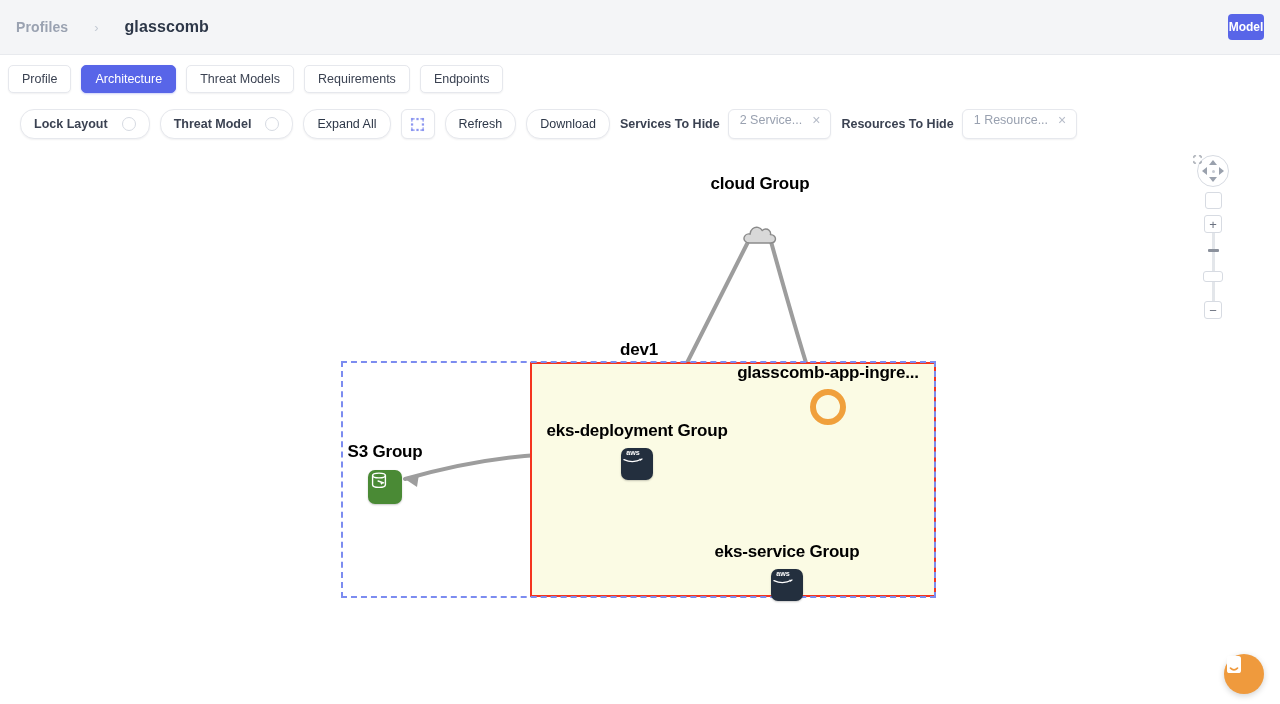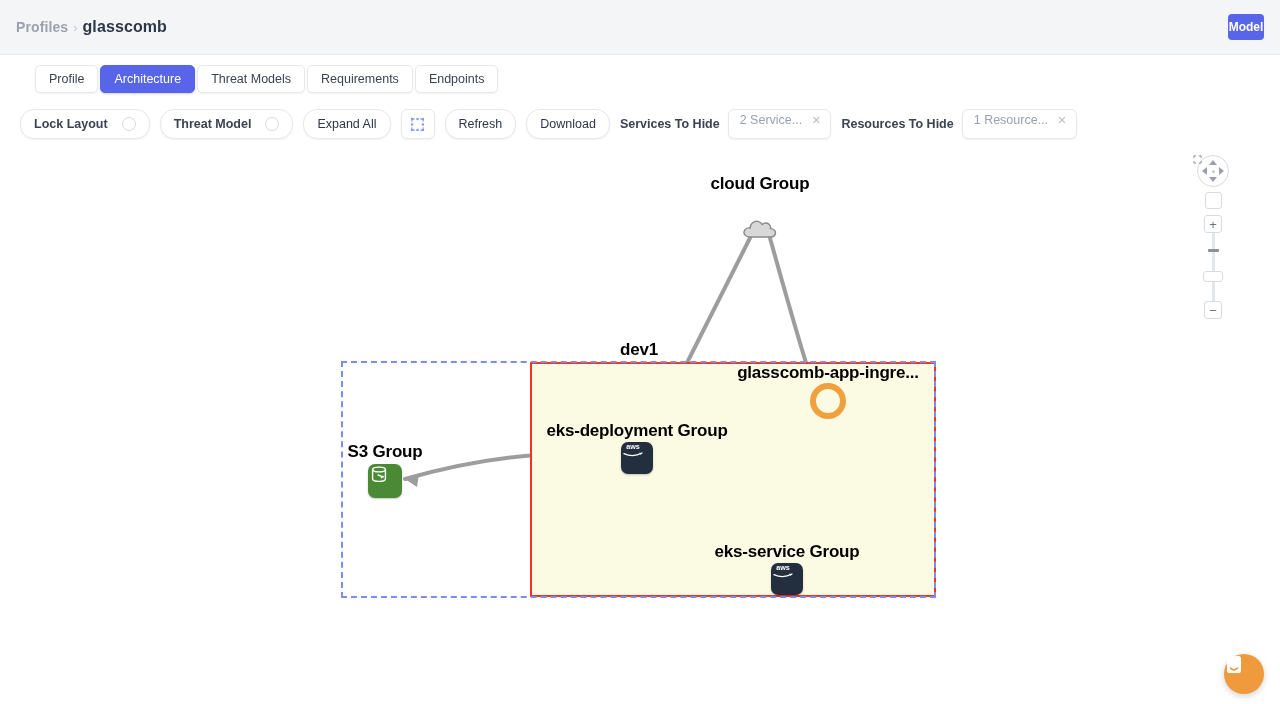--- a/index.html
+++ b/index.html
@@ -13,43 +13,43 @@
   }
 
   
   .topbar {
     position: absolute; left: 0; top: 0;
     width: 1280px; height: 55px;
     background: #f4f5f7;
     border-bottom: 1px solid #e8eaee;
     display: flex; align-items: center;
   }
-  .crumbs { display: flex; align-items: center; padding-left: 16px; gap: 5px; }
+  .crumbs { display: flex; align-items: center; padding-left: 16px; gap: 26px; }
   .crumb-link {
     font-size: 14px; font-weight: 700; color: #9aa2b1;
     letter-spacing: .1px; cursor: pointer;
   }
   .crumb-sep { font-size: 13px; color: #c3c9d4; line-height: 1; }
   .crumb-current { font-size: 16px; font-weight: 700; color: #2d3748; letter-spacing: .1px; }
   .edit-btn {
     position: absolute; right: 16px; top: 14px;
     width: 36px; height: 26px;
     background: #5865e8; color: #fff;
     border: none; border-radius: 4px;
     font-size: 12px; font-weight: 700;
     font-family: "Liberation Sans", sans-serif;
     cursor: pointer; line-height: 26px; text-align: center; padding: 0;
   }
 
   
   .tabrow {
     position: absolute; left: 0; top: 55px;
     width: 1264px; height: 47px;
-    display: flex; align-items: center; gap: 2px;
-    padding-left: 35px;
+    display: flex; align-items: center; gap: 10px;
+    padding-left: 8px;
     background: #fff;
   }
   .tab {
     height: 28px; padding: 0 13px;
     display: flex; align-items: center;
     font-size: 12.5px; color: #3b4252;
     background: #fff;
     border: 1px solid #e6e8ed; border-radius: 5px;
     box-shadow: 0 1px 2px rgba(16,24,40,.06);
     cursor: pointer; white-space: nowrap;
@@ -120,21 +120,21 @@
   .box-dev1 {
     left: 341px; top: 215px; width: 595px; height: 237px;
     border: 2px dashed #7c8cf0; background: transparent;
   }
   .box-eks {
     left: 530px; top: 216px; width: 406px; height: 235px;
     border: 2px solid #f4341f; background: #fbfbe4;
   }
 
   
-  .nodeicon { position: absolute; }
+  .nodeicon { position: absolute; margin-top: 6px; }
   .aws-box {
     width: 32px; height: 32px; border-radius: 7px;
     background: #232f3e;
     display: flex; align-items: center; justify-content: center;
     box-shadow: 0 1px 2px rgba(0,0,0,.22);
   }
   .s3-box {
     width: 34px; height: 34px; border-radius: 7px;
     background: #4a8a35;
     display: flex; align-items: center; justify-content: center;

